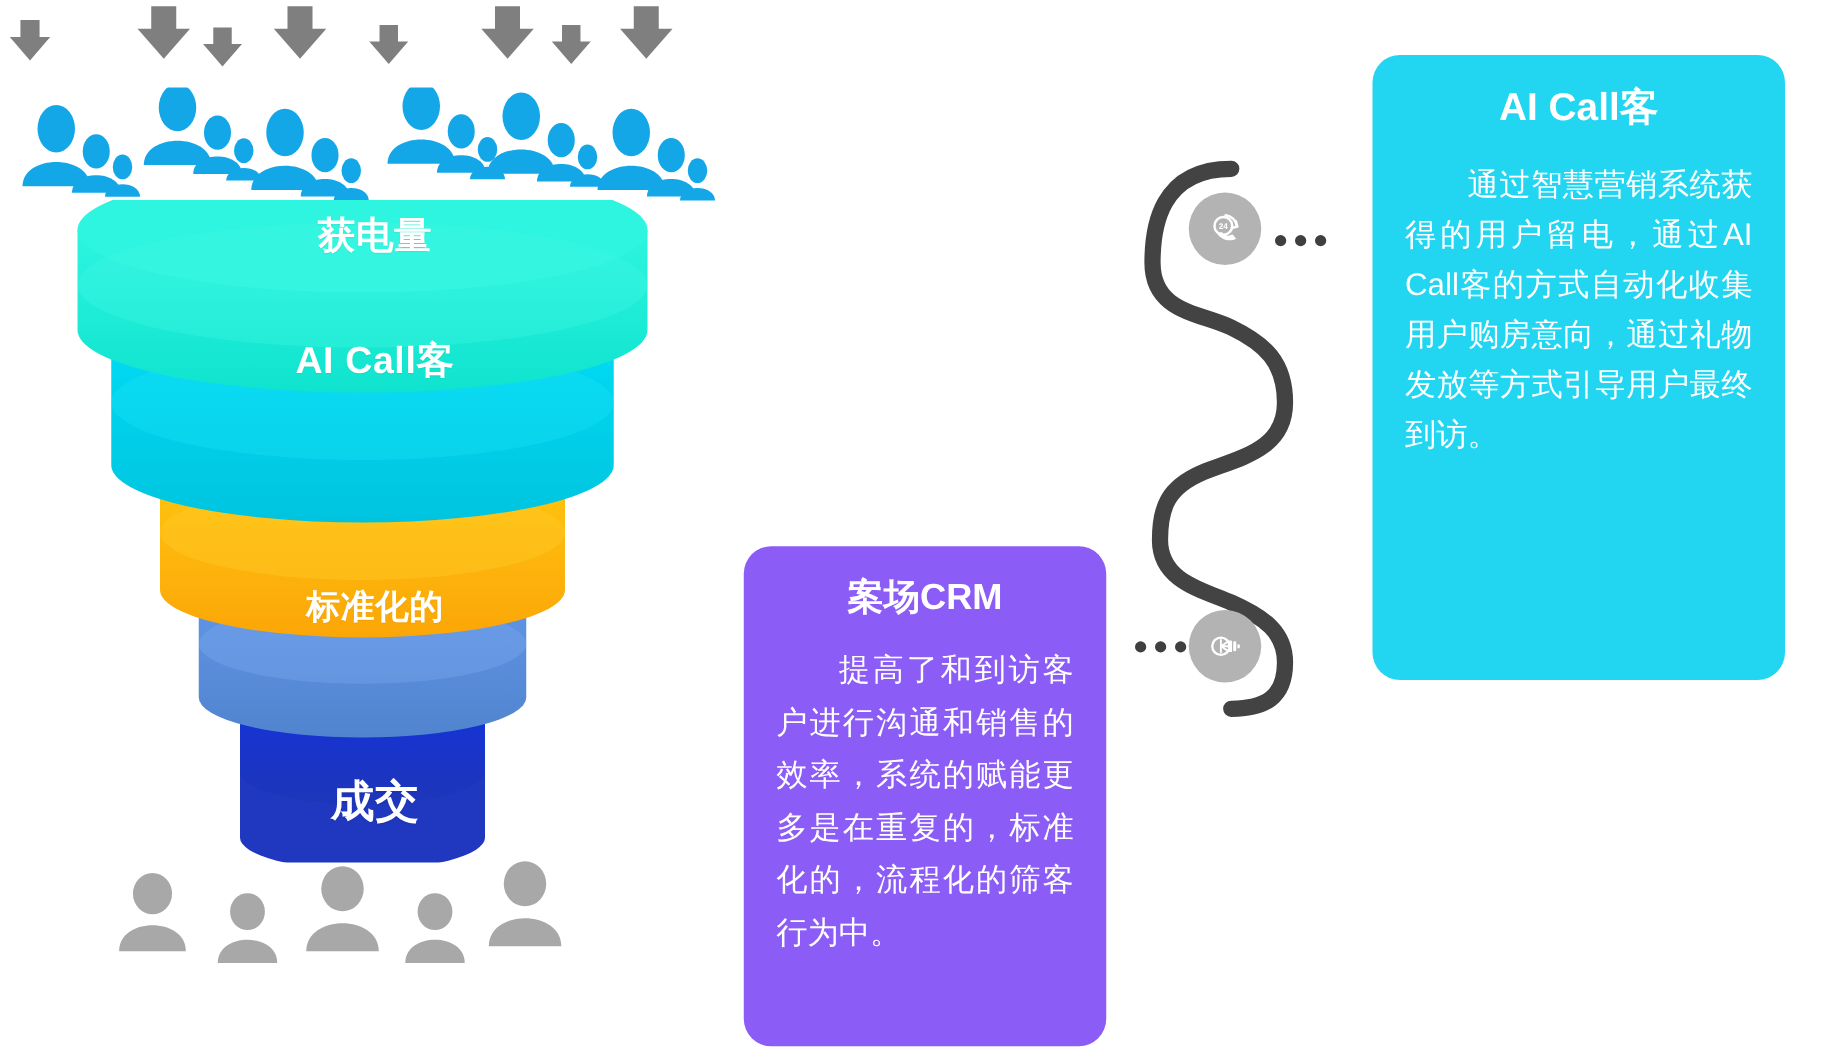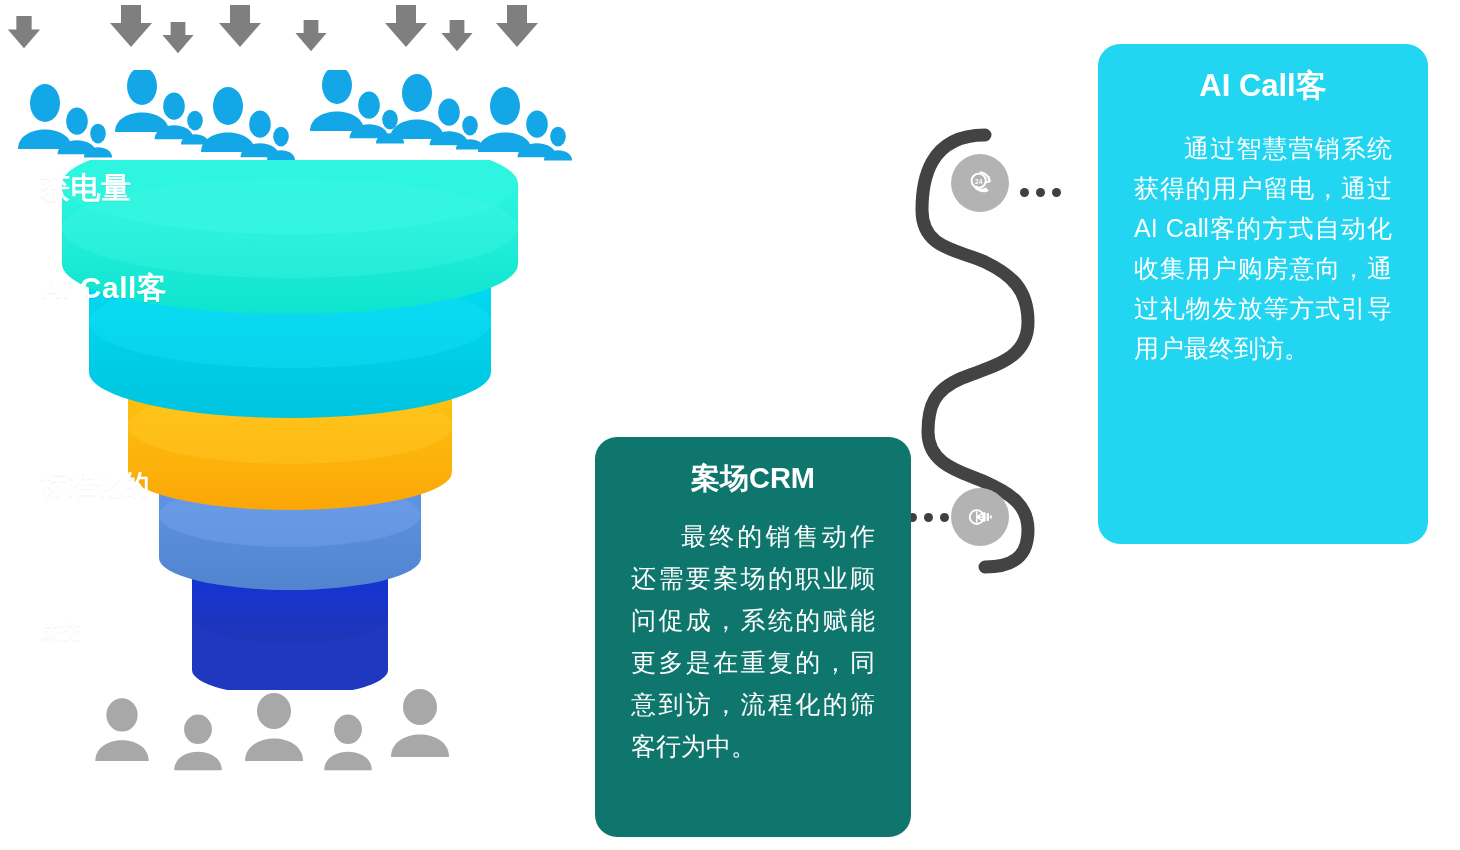--- a/index.html
+++ b/index.html
@@ -25,21 +25,21 @@
   #funnel-wrap {
     position: absolute;
     left: 40px;
     top: 160px;
     width: 520px;
     height: 530px;
   }
   #funnel-svg { display: block; width: 520px; height: 530px; }
   .funnel-label {
     position: absolute;
-    text-align: left;
+    text-align: center;
     color: #ffffff;
     font-weight: bold;
     letter-spacing: 0.5px;
     white-space: nowrap;
     text-shadow: 0 1px 1px rgba(0,0,0,0.06);
     pointer-events: none;
   }
 
   
   #gray-crowd-layer { position: absolute; left: 80px; top: 675px; width: 400px; height: 105px; }
@@ -90,39 +90,39 @@
     text-align: center;
     font-weight: bold;
     color: #ffffff;
   }
   .info-card .card-body {
     color: #ffffff;
     text-align: justify;
     text-justify: inter-ideograph;
     text-indent: 2em;
   }
-  .info-card .card-body p { margin: 10px; }
+  .info-card .card-body p { margin: 0; }
 
   #card-aicall {
     left: 1098px;
     top: 44px;
     width: 330px;
     height: 500px;
     background: #22D6F2;
     padding: 22px 26px 0 26px;
   }
   #card-aicall .card-title { font-size: 31px; line-height: 40px; margin-bottom: 22px; }
   #card-aicall .card-body { font-size: 25px; line-height: 40px; }
 
   #card-crm {
     left: 595px;
     top: 437px;
-    width: 316px;
+    width: 290px;
     height: 400px;
-    background: #0f766e;
+    background: #8b5cf6;
     padding: 22px 26px 0 26px;
   }
   #card-crm .card-title { font-size: 29px; line-height: 38px; margin-bottom: 18px; }
   #card-crm .card-body { font-size: 25px; line-height: 42px; }
 </style>
 </head>
 <body>
 
 <div id="arrows-layer">
   <svg width="600" height="60" viewBox="0 0 600 60" xmlns="http://www.w3.org/2000/svg">
@@ -276,21 +276,21 @@
     <g>
       <path d="M22 24 L22 104 A 228 50 0 0 0 478 104 L478 24 Z" fill="url(#g0)"></path>
       <ellipse cx="250" cy="24" rx="228" ry="50" fill="#2DF5DF"></ellipse>
       <ellipse cx="250" cy="68" rx="228" ry="50" fill="#44F7E4" opacity="0.30"></ellipse>
     </g>
   </svg>
 
   <div class="funnel-label" style="left:0; top:8px; width:520px; font-size:30px;">获电量</div>
   <div class="funnel-label" style="left:0; top:108px; width:520px; font-size:30px;">AI Call客</div>
   <div class="funnel-label" style="left:0; top:307px; width:520px; font-size:27px;">标准化的</div>
-  <div class="funnel-label" style="left:0; top:458px; width:520px; font-size:20px;">成交</div>
+  <div class="funnel-label" style="left:0; top:458px; width:520px; font-size:35px;">成交</div>
 </div>
 
 <div id="gray-crowd-layer">
   <svg width="400" height="105" viewBox="0 0 400 105" xmlns="http://www.w3.org/2000/svg">
     <defs>
       <g id="person-gray">
         <ellipse cx="0" cy="-24" rx="17" ry="18"></ellipse>
         <path d="M-29 26 C-29 -4 29 -4 29 26 Z"></path>
       </g>
     </defs>
@@ -358,15 +358,15 @@
 <div class="info-card" id="card-aicall">
   <div class="card-title">AI Call客</div>
   <div class="card-body">
     <p>通过智慧营销系统获得的用户留电，通过AI Call客的方式自动化收集用户购房意向，通过礼物发放等方式引导用户最终到访。</p>
   </div>
 </div>
 
 <div class="info-card" id="card-crm">
   <div class="card-title">案场CRM</div>
   <div class="card-body">
-    <p>最终的销售动作还需要案场的职业顾问促成，系统的赋能更多是在重复的，同意到访，流程化的筛客行为中。</p>
+    <p>提高了和到访客户进行沟通和销售的效率，系统的赋能更多是在重复的，标准化的，流程化的筛客行为中。</p>
   </div>
 </div>
 
 </body></html>

